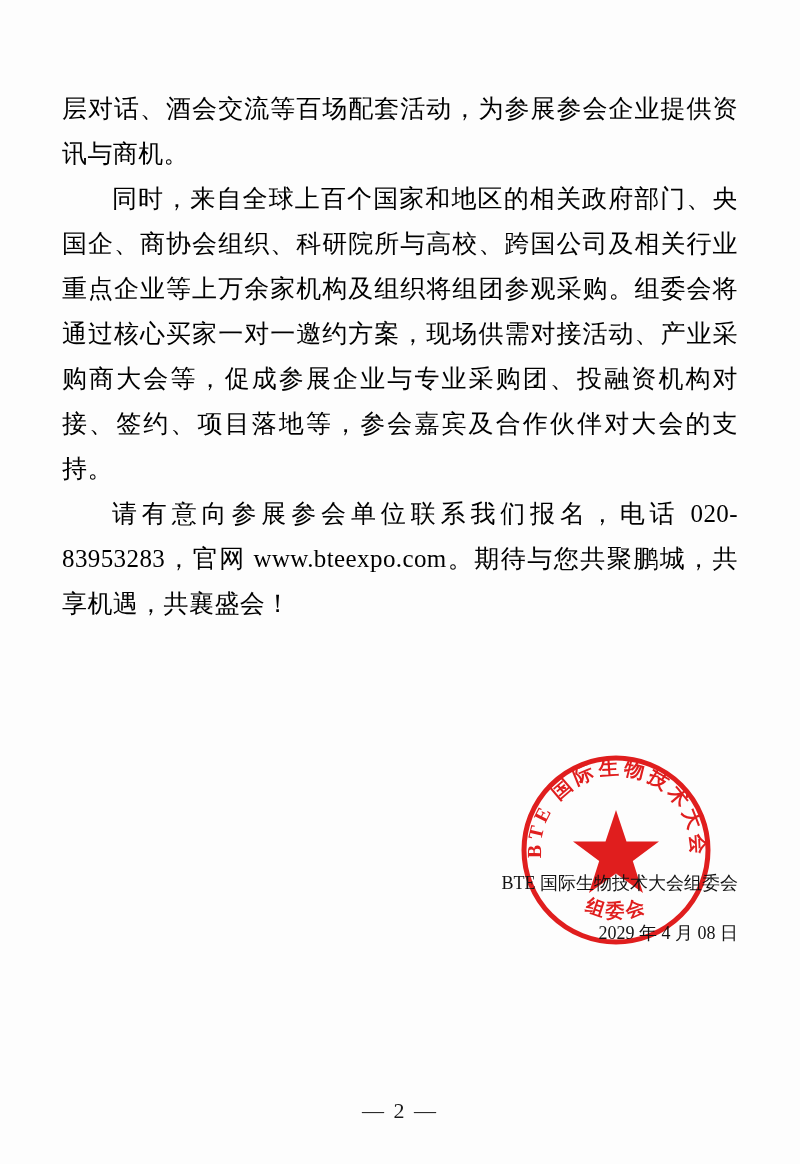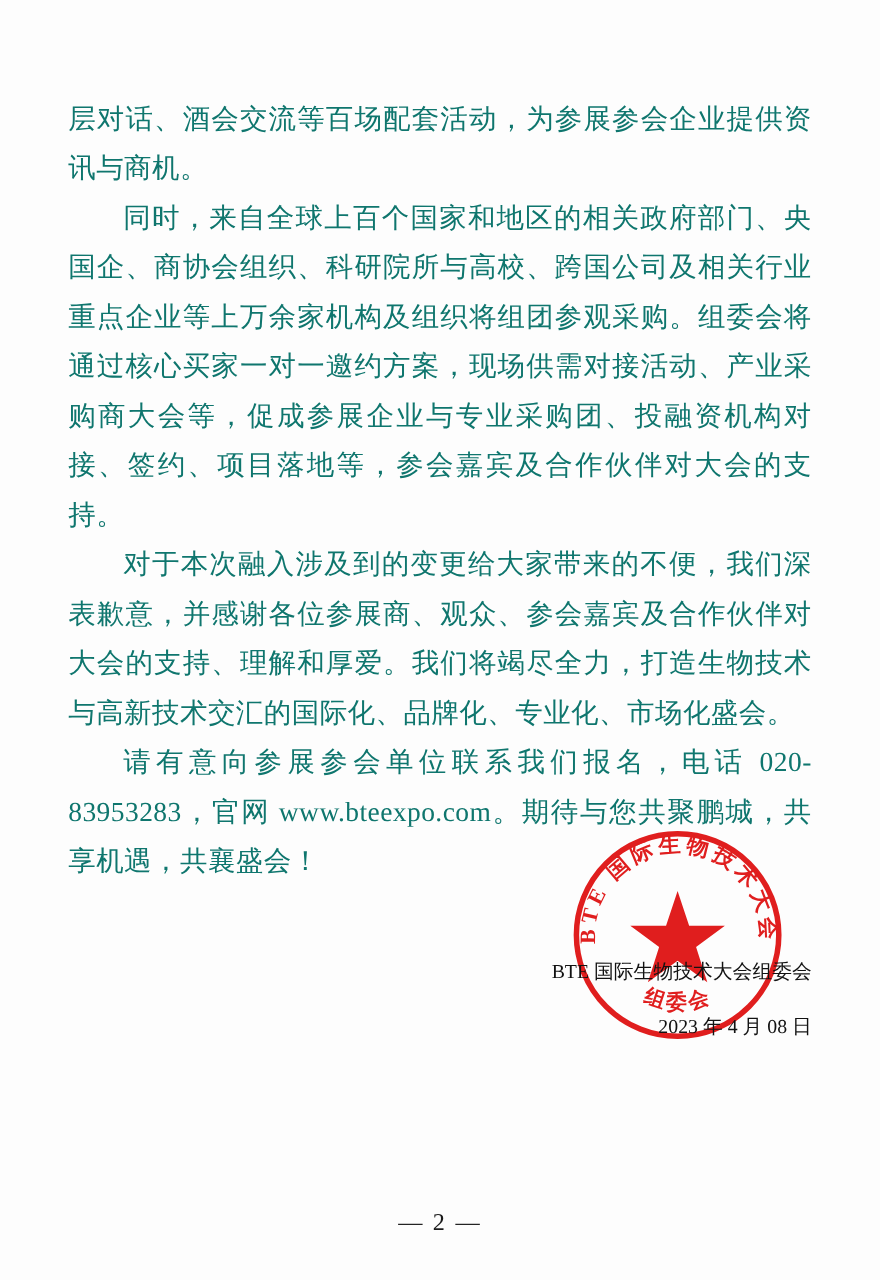--- a/index.html
+++ b/index.html
@@ -28,21 +28,21 @@
     top: 86px;
     width: 676px;
   }
   .para {
     font-size: 25px;
     line-height: 45px;
     letter-spacing: 0.4px;
     text-align: justify;
     text-justify: inter-ideograph;
     margin: 0 0 0 0;
-    color: #0f766e;
+    color: #000000;
   }
   .para.indent {
     text-indent: 50px;
   }
   .signature-block {
     position: absolute;
     right: 62px;
     top: 858px;
     width: 420px;
     text-align: right;
@@ -74,21 +74,20 @@
   }
 </style>
 </head>
 <body>
 
 <div class="page">
 
   <div class="body-text">
     <p class="para">层对话、酒会交流等百场配套活动，为参展参会企业提供资讯与商机。</p>
     <p class="para indent">同时，来自全球上百个国家和地区的相关政府部门、央国企、商协会组织、科研院所与高校、跨国公司及相关行业重点企业等上万余家机构及组织将组团参观采购。组委会将通过核心买家一对一邀约方案，现场供需对接活动、产业采购商大会等，促成参展企业与专业采购团、投融资机构对接、签约、项目落地等，参会嘉宾及合作伙伴对大会的支持。</p>
-    <p class="para indent">对于本次融入涉及到的变更给大家带来的不便，我们深表歉意，并感谢各位参展商、观众、参会嘉宾及合作伙伴对大会的支持、理解和厚爱。我们将竭尽全力，打造生物技术与高新技术交汇的国际化、品牌化、专业化、市场化盛会。</p>
     <p class="para indent">请有意向参展参会单位联系我们报名，电话 020-83953283，官网 www.bteexpo.com。期待与您共聚鹏城，共享机遇，共襄盛会！</p>
   </div>
 
   <div class="stamp">
     <svg width="205" height="205" viewBox="0 0 205 205" xmlns="http://www.w3.org/2000/svg">
       <defs>
         <path id="arcTop" d="M 27,102 A 75,75 0 0 1 178,102" fill="none"></path>
         <path id="arcBottom" d="M 35,102 A 67,67 0 0 0 170,102" fill="none"></path>
       </defs>
       <circle cx="102" cy="102" r="92" fill="none" stroke="#e01e1e" stroke-width="5"></circle>
@@ -97,18 +96,18 @@
         <textPath href="#arcTop" startOffset="50%" text-anchor="middle">BTE 国际生物技术大会</textPath>
       </text>
       <text font-family="'Liberation Serif', serif" font-size="19" font-weight="bold" fill="#e01e1e" letter-spacing="3">
         <textPath href="#arcBottom" startOffset="50%" text-anchor="middle">组委会</textPath>
       </text>
     </svg>
   </div>
 
   <div class="signature-block">
     <div class="sign-line">BTE 国际生物技术大会组委会</div>
-    <div class="sign-line">2023 年 4 月 08 日</div>
+    <div class="sign-line">2029 年 4 月 08 日</div>
   </div>
 
   <div class="footer">— 2 —</div>
 
 </div>
 
 </body></html>

